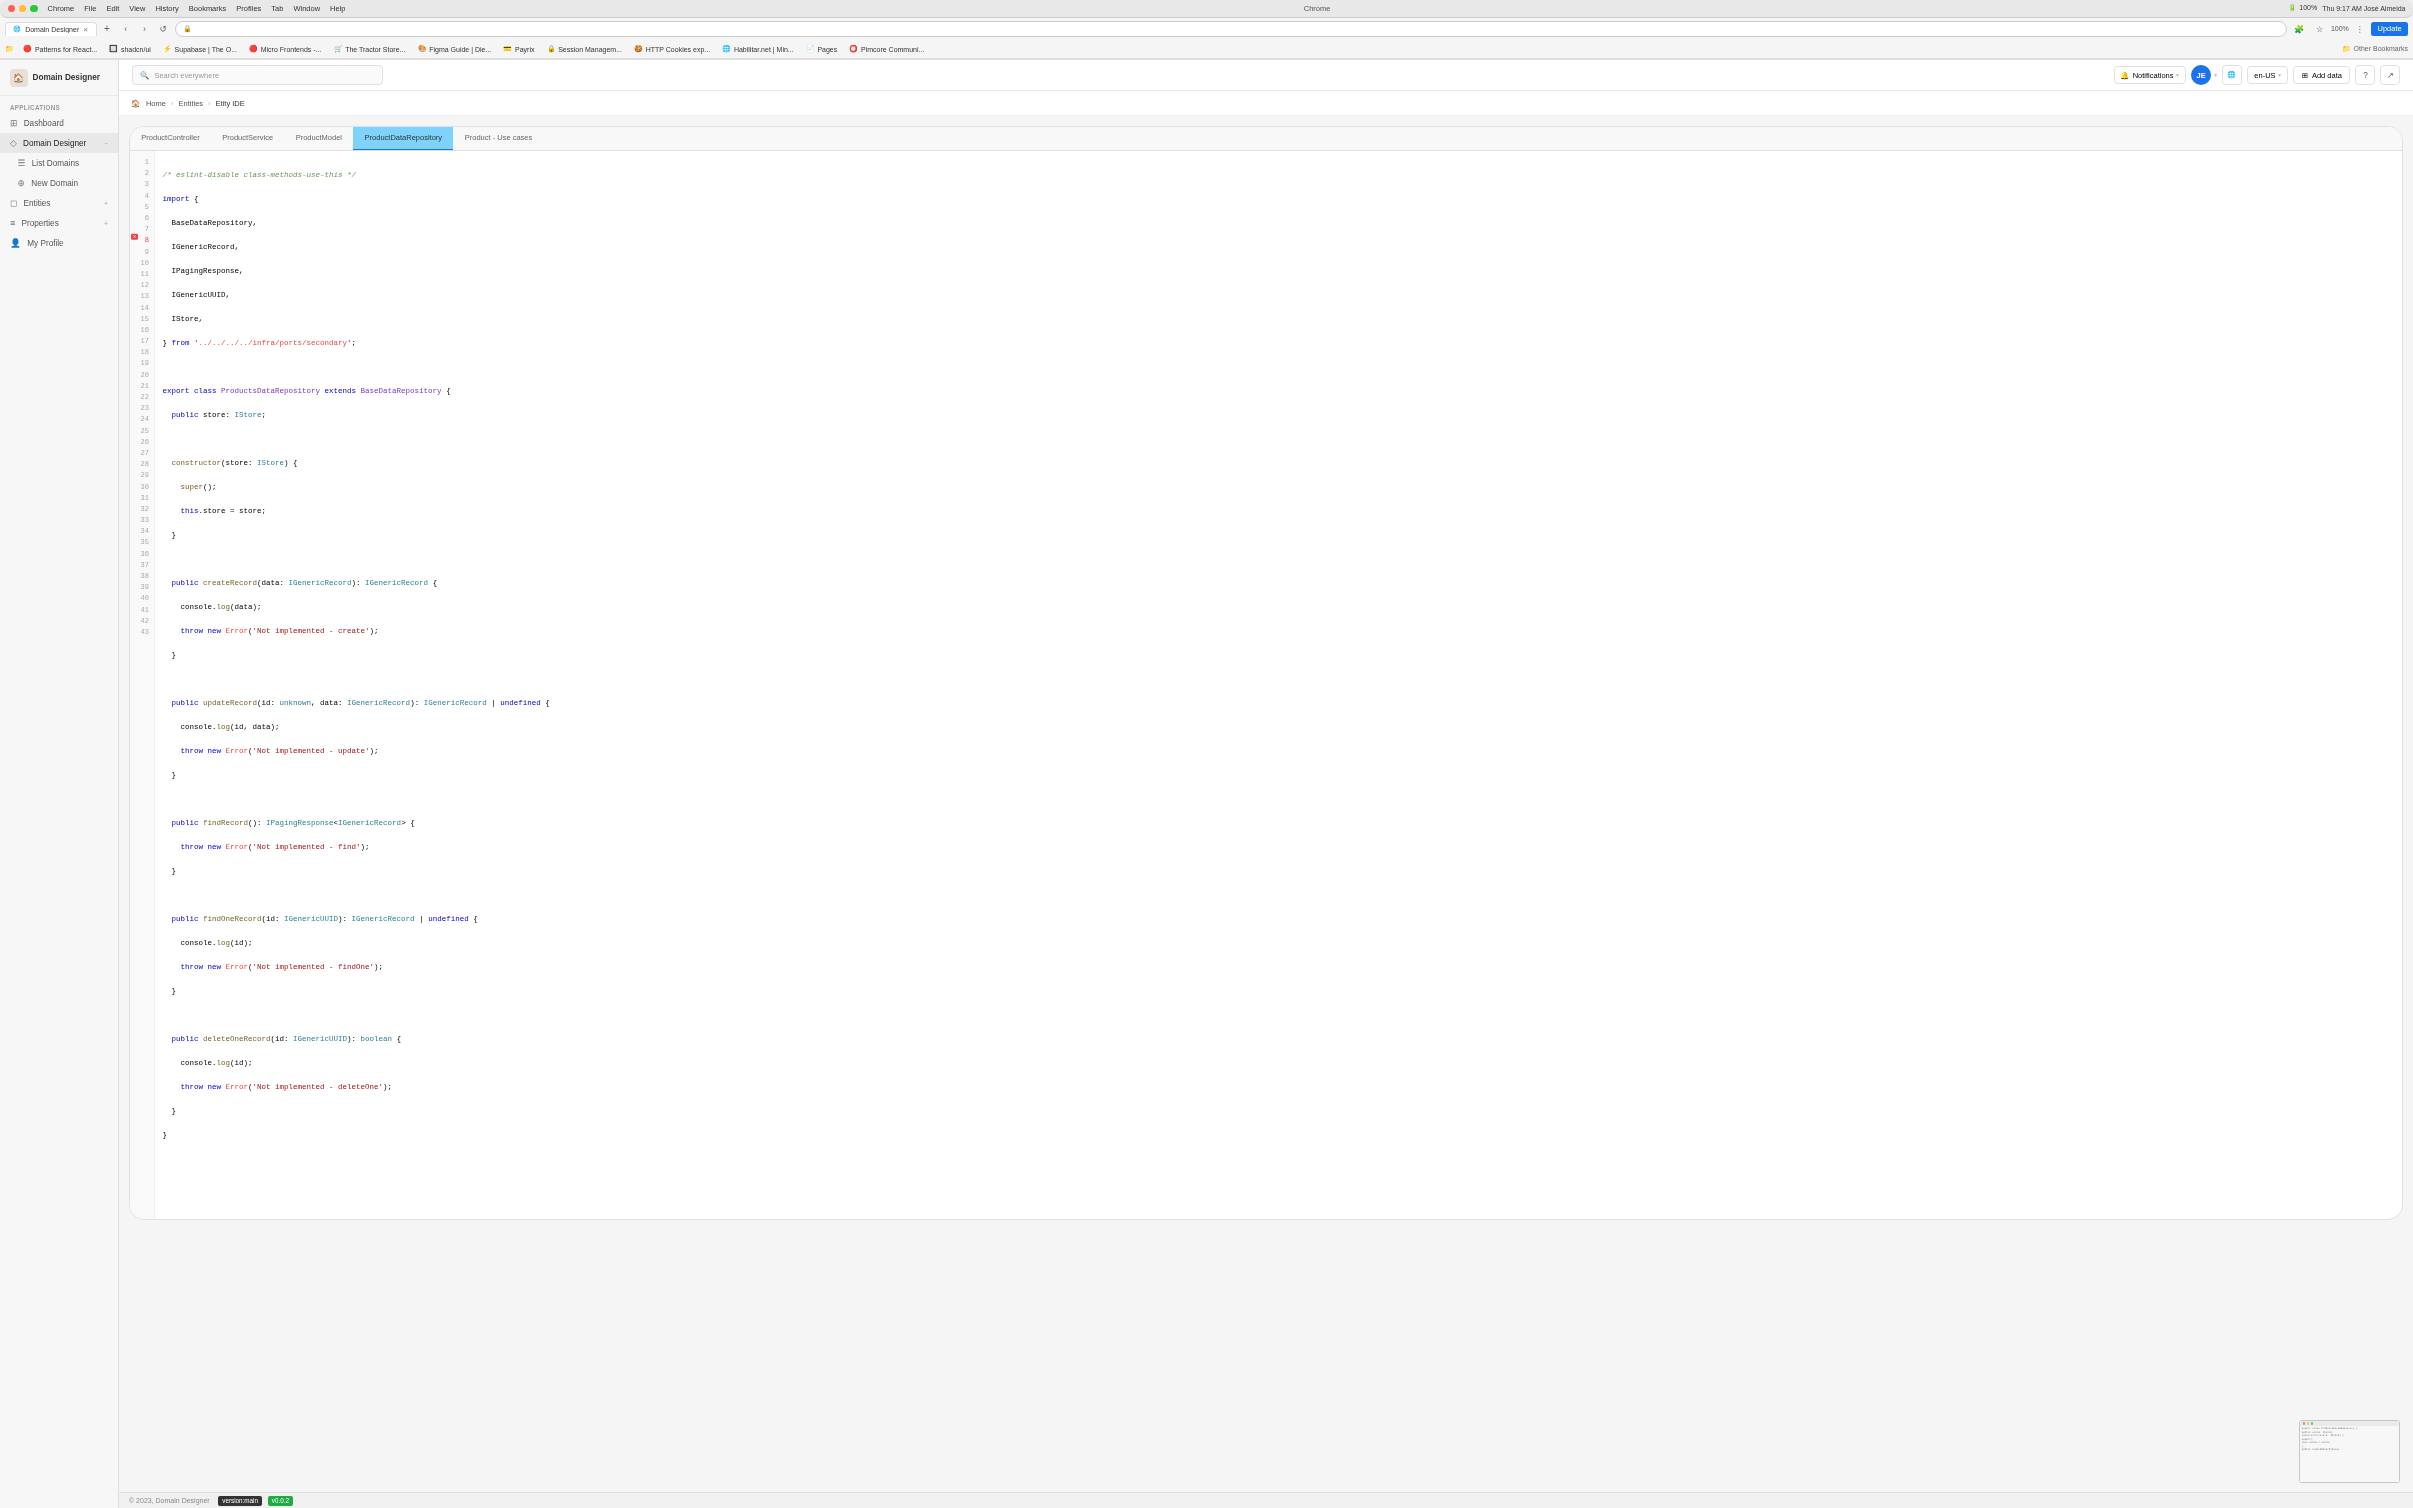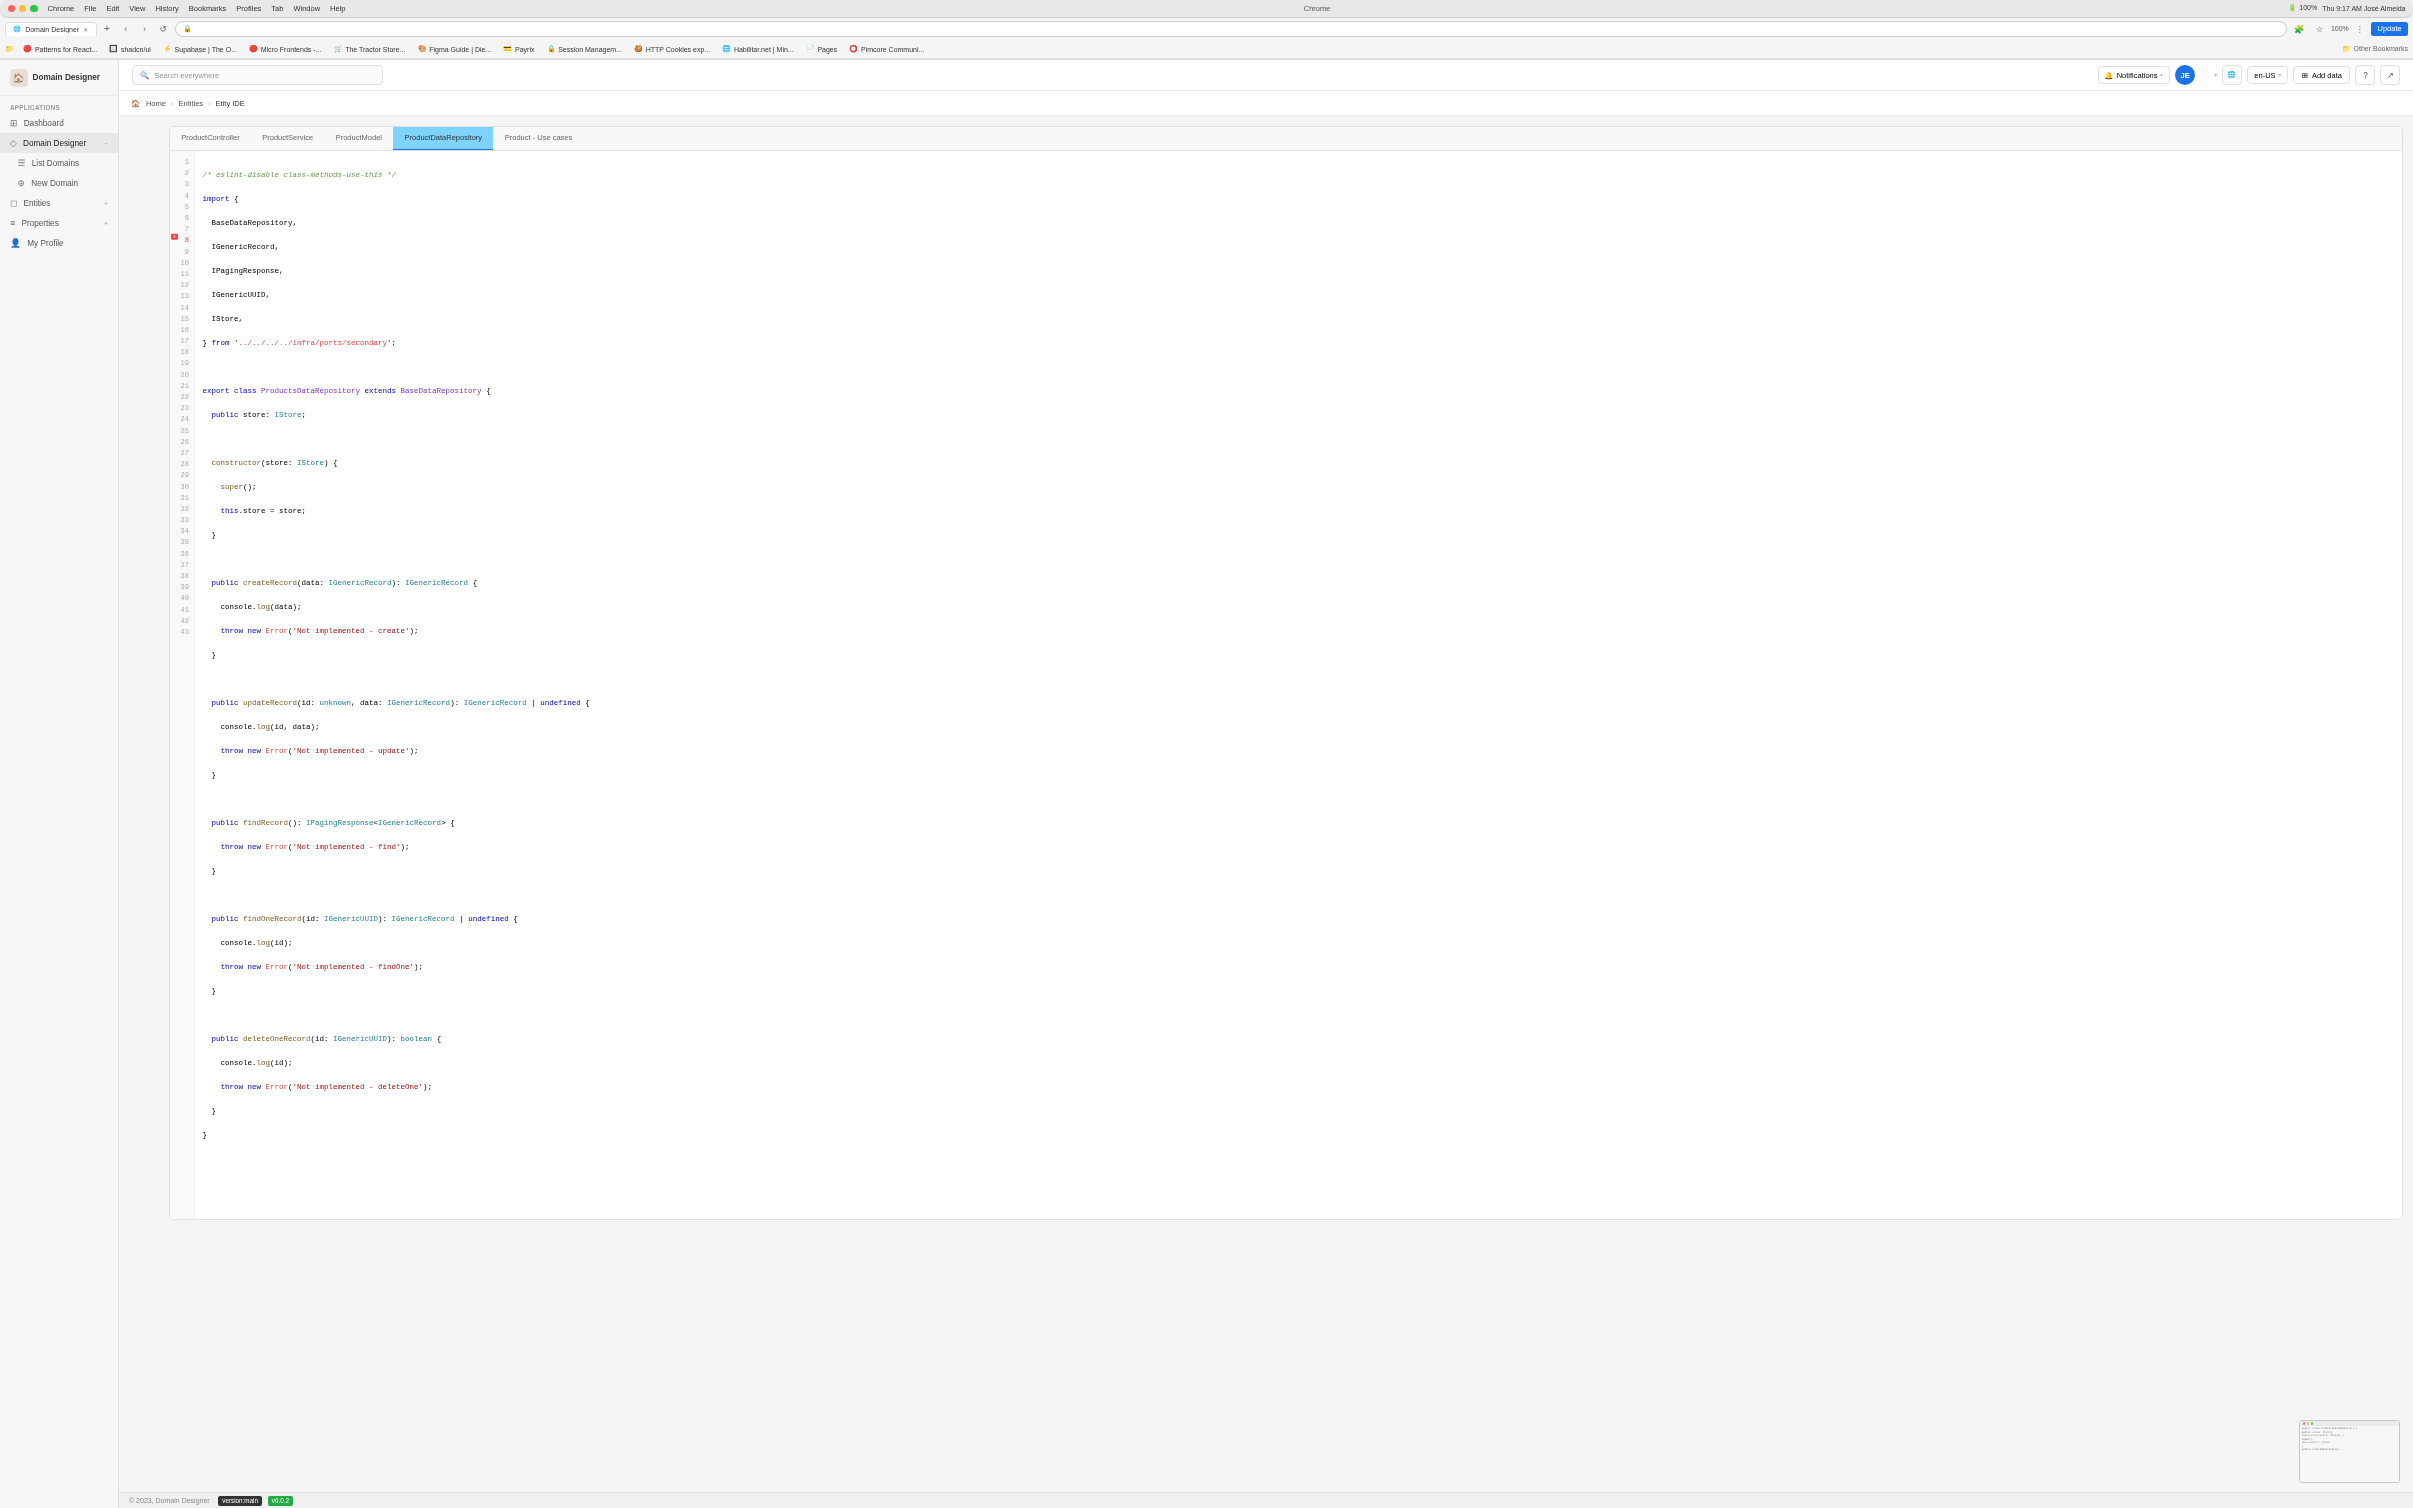--- a/index.html
+++ b/index.html
@@ -255,24 +255,23 @@
     .content-area {
       flex: 1;
       background: #f5f5f5;
       overflow: auto;
       padding: 10px;
     }
 
     
     .editor-panel {
       background: white;
-      border-radius: 5px;
+      border-radius: 15px;
       border: 0.6px solid #e0e0e0;
       overflow: hidden;
-      margin-left: 40px;
     }
     .editor-tabs {
       display: flex;
       background: #f8f8f8;
       border-bottom: 0.6px solid #e0e0e0;
       padding: 0 0;
     }
     .editor-tab {
       padding: 6.3px 11.3px;
       font-size: 7.5px;
@@ -563,21 +562,21 @@
       <div class="search-bar">
         <span style="color:#999;">🔍</span>
         <span>Search everywhere</span>
       </div>
       <div class="header-right">
         <div class="notification-btn">
           <span>🔔</span>
           <span>Notifications</span>
           <span class="chevron">▾</span>
         </div>
-        <div style="display:flex;align-items:center;gap:19px;">
+        <div style="display:flex;align-items:center;gap:3px;">
           <div class="avatar-btn">JE</div>
           <span class="chevron">▾</span>
         </div>
         <div class="icon-btn" style="font-size:7px;">🌐</div>
         <div class="lang-btn">
           <span>en-US</span>
           <span class="chevron">▾</span>
         </div>
         <div class="add-data-btn">
           <span>⊞</span>

